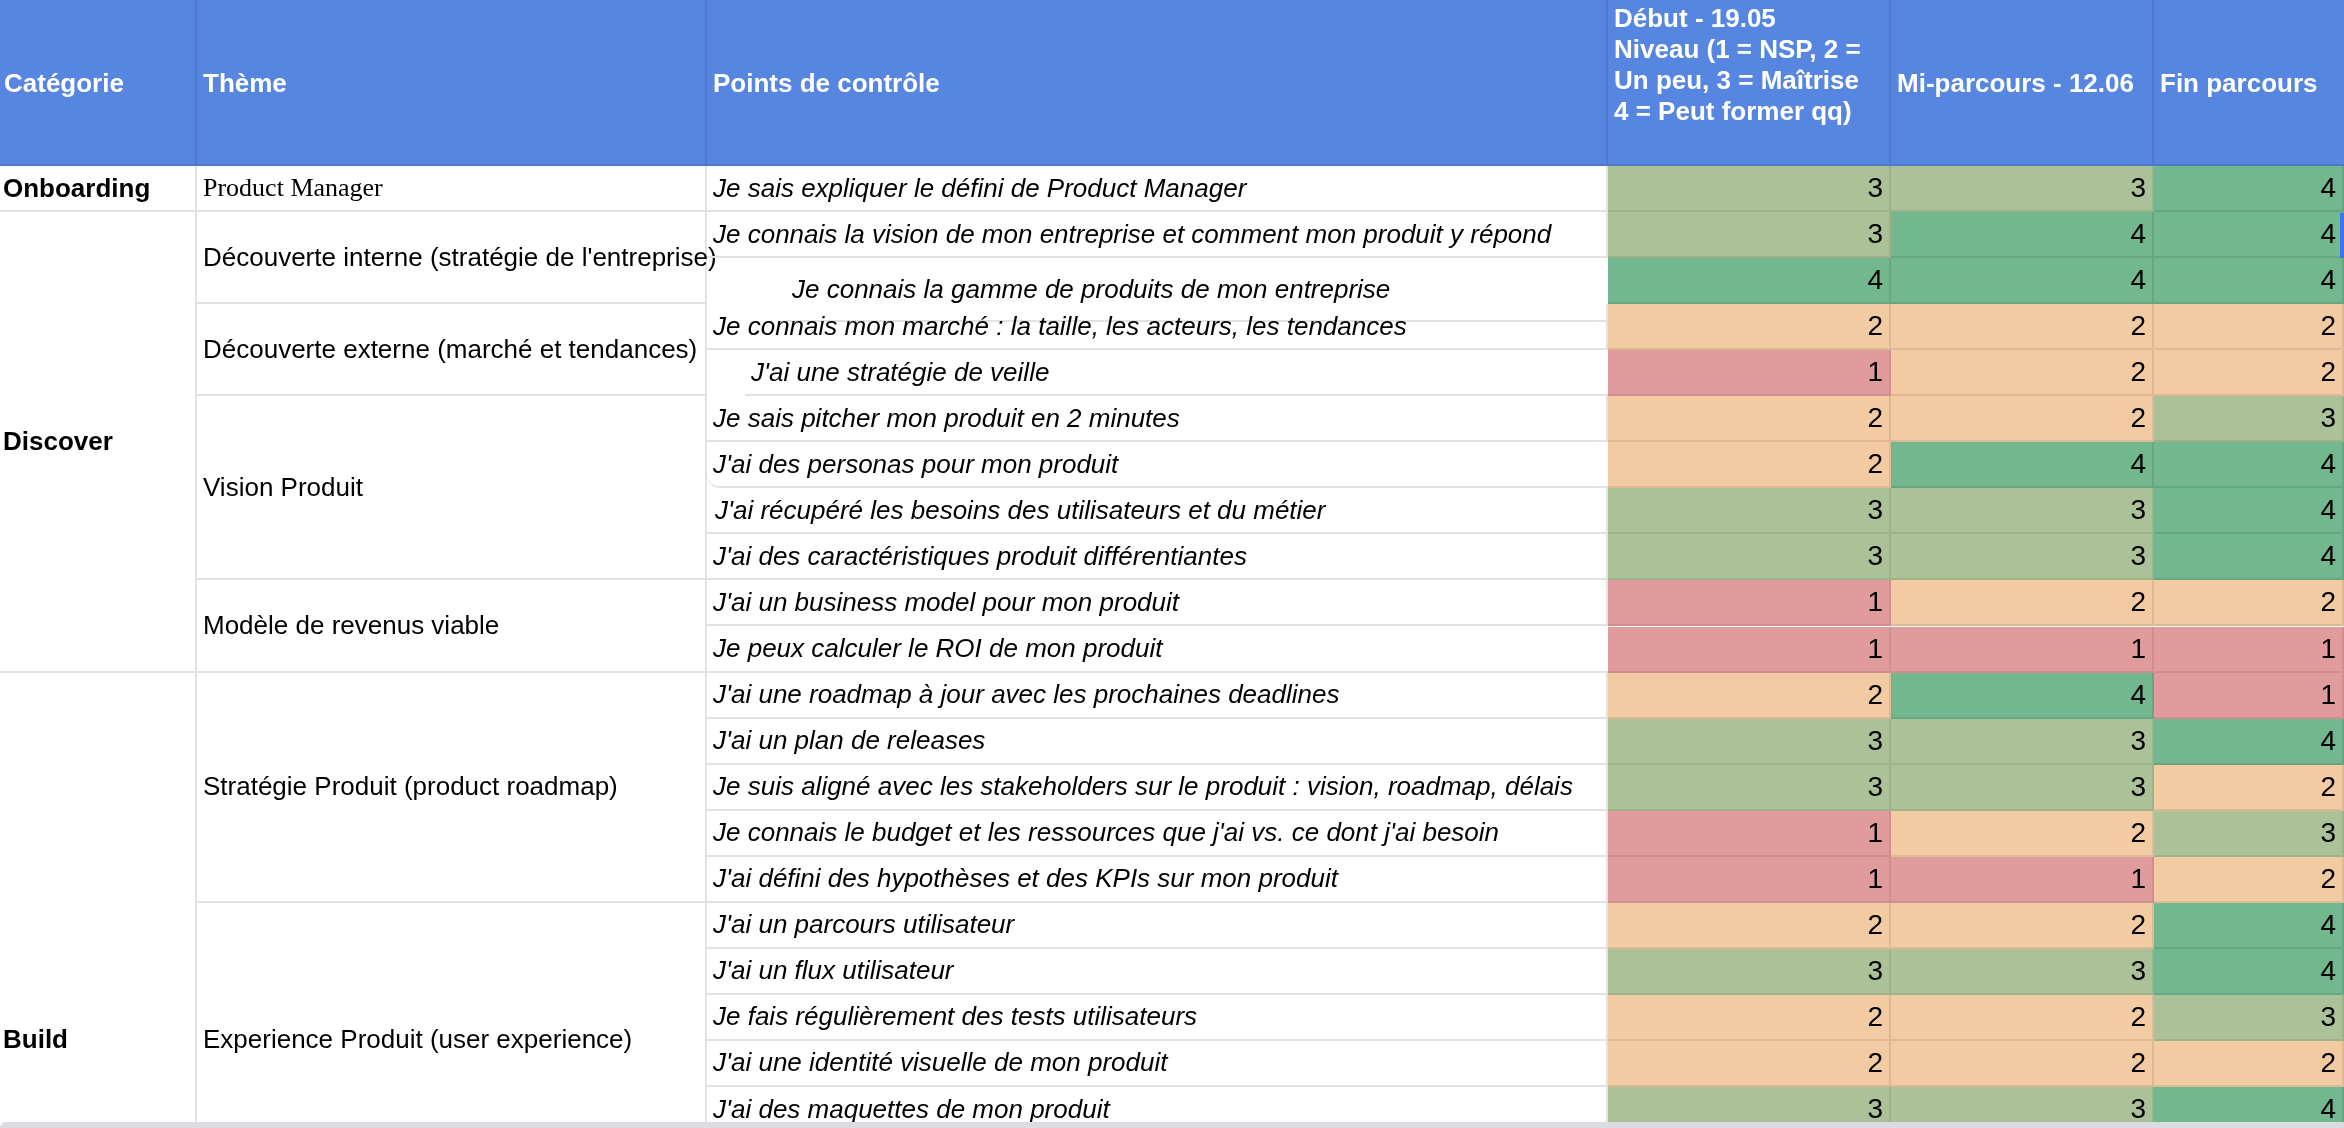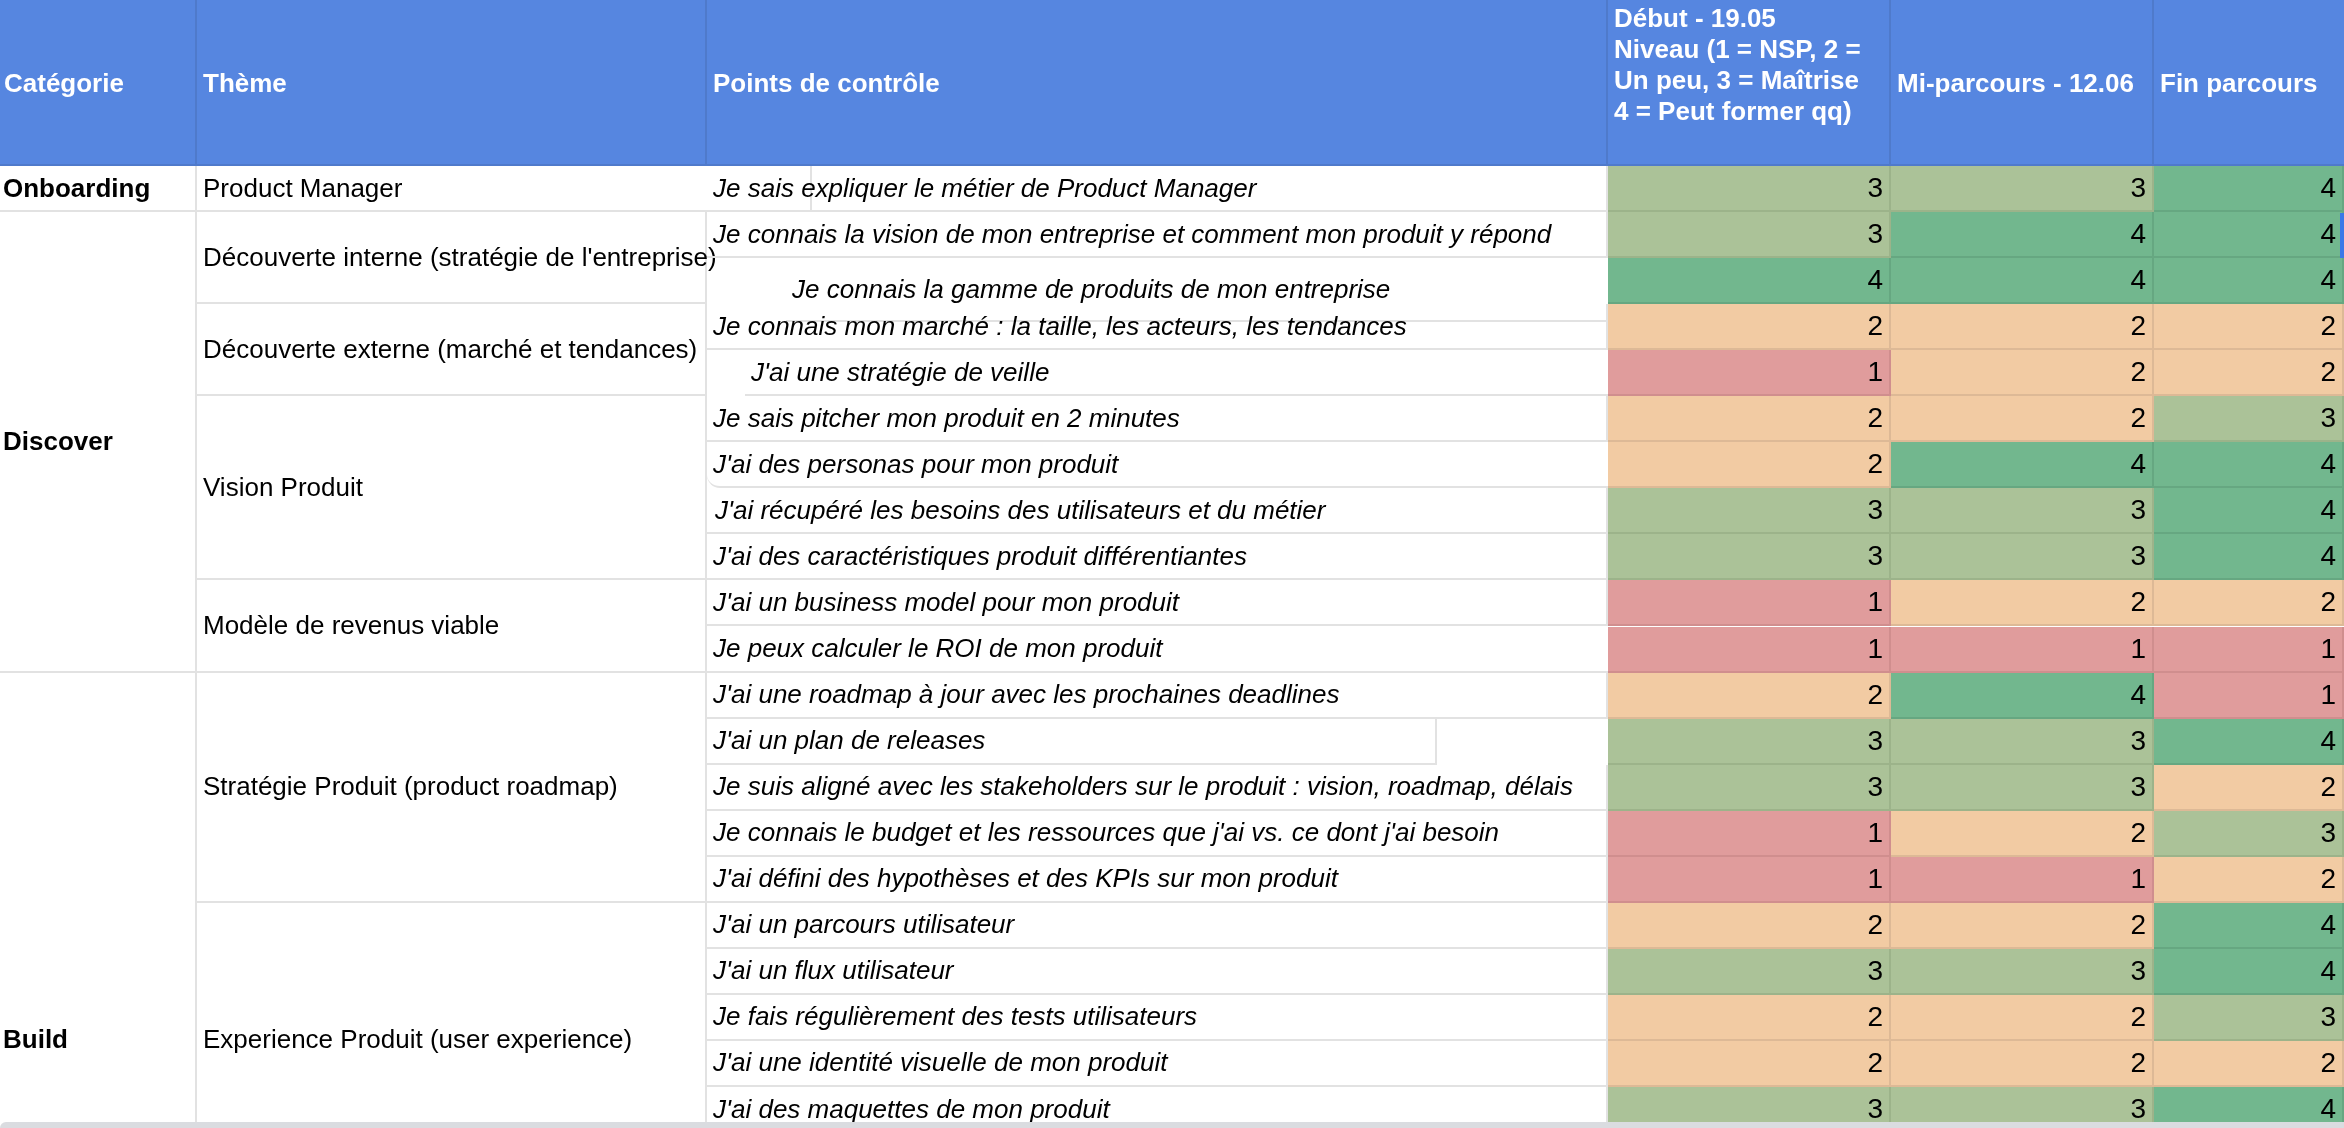--- a/index.html
+++ b/index.html
@@ -62,21 +62,21 @@
   <div id="body-cells">
       <div class="cell cat" style="left: 0px; width: 197px; top: 166px; height: 46.05px;">
         <span>Onboarding</span>
       </div>
       <div class="cell cat" style="left: 0px; width: 197px; top: 212.05px; height: 460.5px;">
         <span>Discover</span>
       </div>
       <div class="cell cat" style="left: 0px; width: 197px; top: 672.55px; height: 736.8px;">
         <span>Build</span>
       </div>
-      <div class="cell theme" style="left: 197px; width: 615px; top: 166px; height: 46.05px;">
+      <div class="cell theme" style="left: 197px; width: 510px; top: 166px; height: 46.05px; font-family: Liberation Serif, serif;">
         <span>Product Manager</span>
       </div>
       <div class="cell theme" style="left: 197px; width: 510px; top: 212.05px; height: 92.1px;">
         <span>Découverte interne (stratégie de l'entreprise)</span>
       </div>
       <div class="cell theme" style="left: 197px; width: 510px; top: 304.15px; height: 92.1px;">
         <span>Découverte externe (marché et tendances)</span>
       </div>
       <div class="cell theme" style="left: 197px; width: 510px; top: 396.25px; height: 184.2px;">
         <span>Vision Produit</span>
@@ -84,21 +84,21 @@
       <div class="cell theme" style="left: 197px; width: 510px; top: 580.45px; height: 92.1px;">
         <span>Modèle de revenus viable</span>
       </div>
       <div class="cell theme" style="left: 197px; width: 510px; top: 672.55px; height: 230.25px;">
         <span>Stratégie Produit (product roadmap)</span>
       </div>
       <div class="cell theme" style="left: 197px; width: 510px; top: 902.8px; height: 276.3px;">
         <span>Experience Produit (user experience)</span>
       </div>
       <div class="cell point" style="left: 707px; width: 901px; top: 166px; height: 46.05px;">
-        <span>Je sais expliquer le métier de Product Manager</span>
+        <span>Je sais expliquer le défini de Product Manager</span>
       </div>
       <div class="cell score s3" style="left: 1608px; width: 283px; top: 166px; height: 46.05px;">
         <span>3</span>
       </div>
       <div class="cell score s3" style="left: 1891px; width: 263px; top: 166px; height: 46.05px;">
         <span>3</span>
       </div>
       <div class="cell score s4" style="left: 2154px; width: 190px; top: 166px; height: 46.05px;">
         <span>4</span>
       </div>
@@ -227,21 +227,21 @@
       </div>
       <div class="cell score s2" style="left: 1608px; width: 283px; top: 672.55px; height: 46.05px;">
         <span>2</span>
       </div>
       <div class="cell score s4" style="left: 1891px; width: 263px; top: 672.55px; height: 46.05px;">
         <span>4</span>
       </div>
       <div class="cell score s1" style="left: 2154px; width: 190px; top: 672.55px; height: 46.05px;">
         <span>1</span>
       </div>
-      <div class="cell point" style="left: 707px; width: 730px; top: 718.6px; height: 46.05px;">
+      <div class="cell point" style="left: 707px; width: 901px; top: 718.6px; height: 46.05px;">
         <span>J'ai un plan de releases</span>
       </div>
       <div class="cell score s3" style="left: 1608px; width: 283px; top: 718.6px; height: 46.05px;">
         <span>3</span>
       </div>
       <div class="cell score s3" style="left: 1891px; width: 263px; top: 718.6px; height: 46.05px;">
         <span>3</span>
       </div>
       <div class="cell score s4" style="left: 2154px; width: 190px; top: 718.6px; height: 46.05px;">
         <span>4</span>

